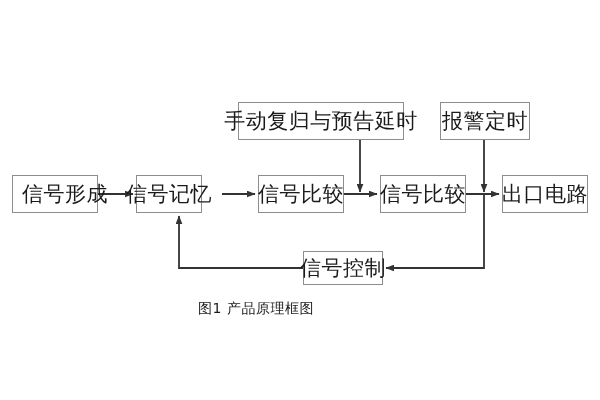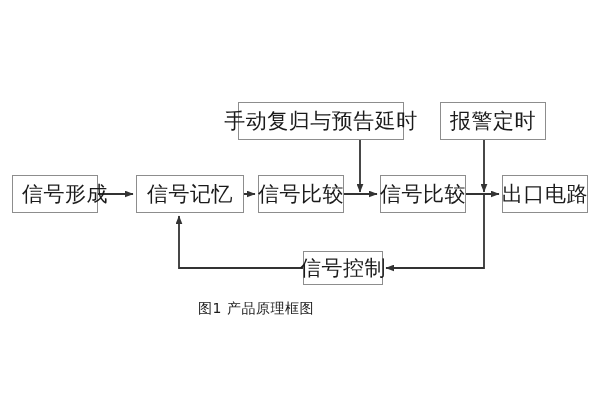--- a/index.html
+++ b/index.html
@@ -89,41 +89,41 @@
       <path d="M 484 194 L 484 268 L 386 268" marker-end="url(#arrowhead)"></path>
 
       <path d="M 303 268 L 179 268 L 179 216" marker-end="url(#arrowhead)"></path>
     </g>
   </svg>
 
   <div class="node" style="left:12px; top:175px; width:86px; height:38px;padding-left:20px;">
     <span class="node-label">信号形成</span>
   </div>
 
-  <div class="node" style="left:136px; top:175px; width:108px; height:38px;">
+  <div class="node" style="left:136px; top:175px; width:66px; height:38px;">
     <span class="node-label">信号记忆</span>
   </div>
 
   <div class="node" style="left:258px; top:175px; width:86px; height:38px;">
     <span class="node-label">信号比较</span>
   </div>
 
   <div class="node" style="left:380px; top:175px; width:86px; height:38px;">
     <span class="node-label">信号比较</span>
   </div>
 
   <div class="node" style="left:502px; top:175px; width:86px; height:38px;">
     <span class="node-label">出口电路</span>
   </div>
 
   <div class="node" style="left:238px; top:102px; width:166px; height:38px;">
     <span class="node-label">手动复归与预告延时</span>
   </div>
 
-  <div class="node" style="left:440px; top:102px; width:106px; height:38px;">
+  <div class="node" style="left:440px; top:102px; width:90px; height:38px;">
     <span class="node-label">报警定时</span>
   </div>
 
   <div class="node" style="left:303px; top:251px; width:80px; height:34px;">
     <span class="node-label">信号控制</span>
   </div>
 
   <div id="caption">图1 产品原理框图</div>
 
 </div>

